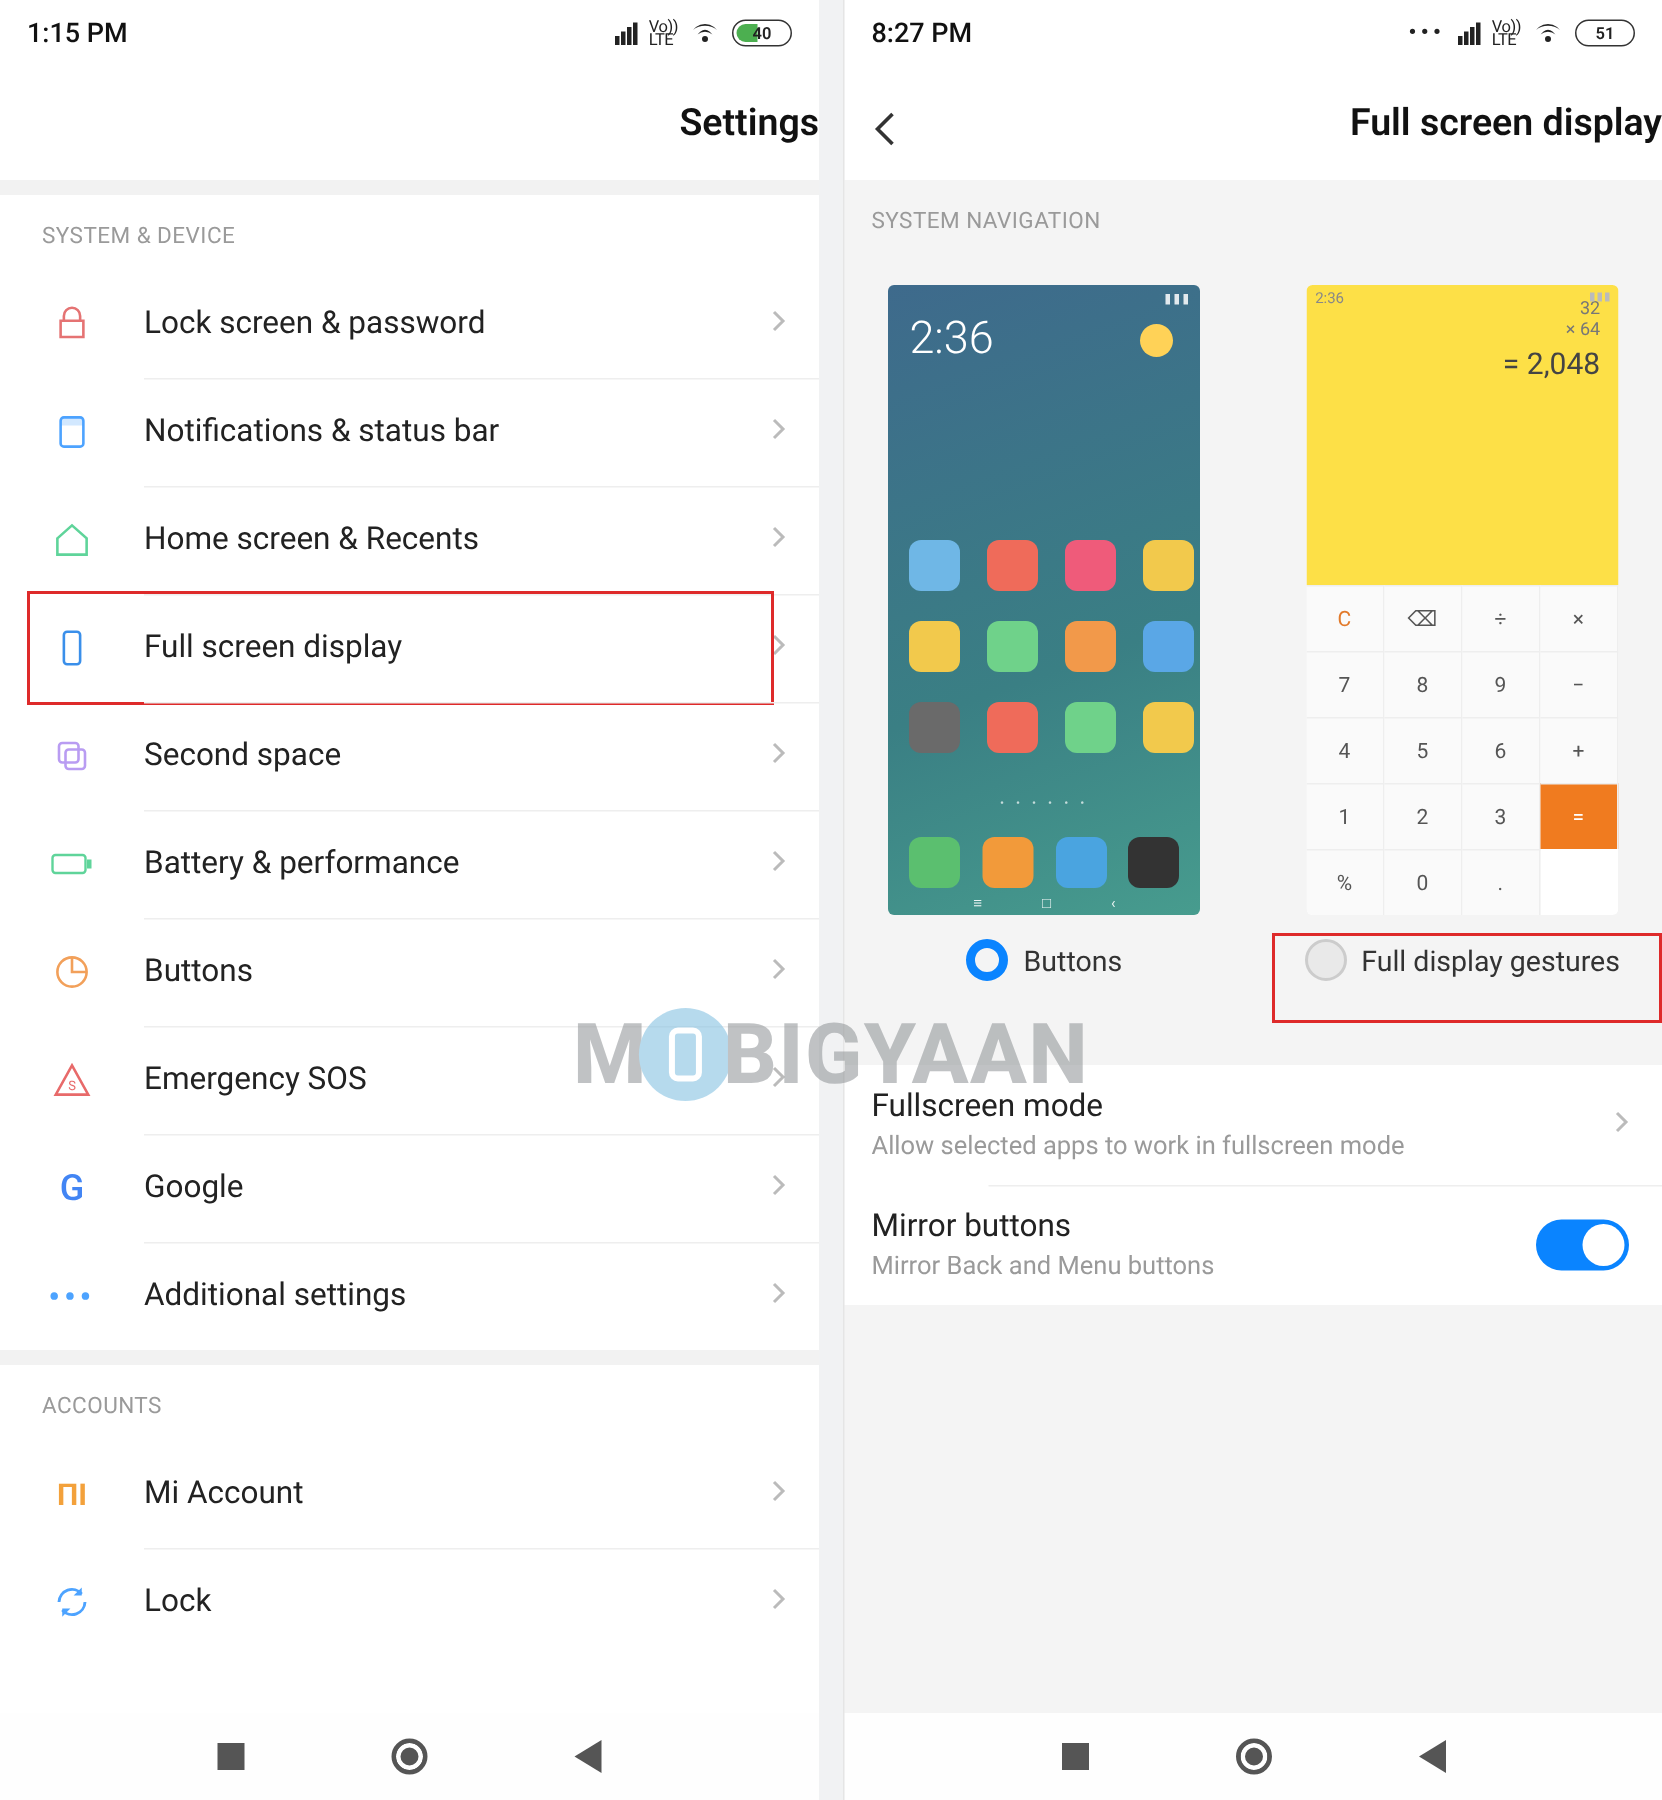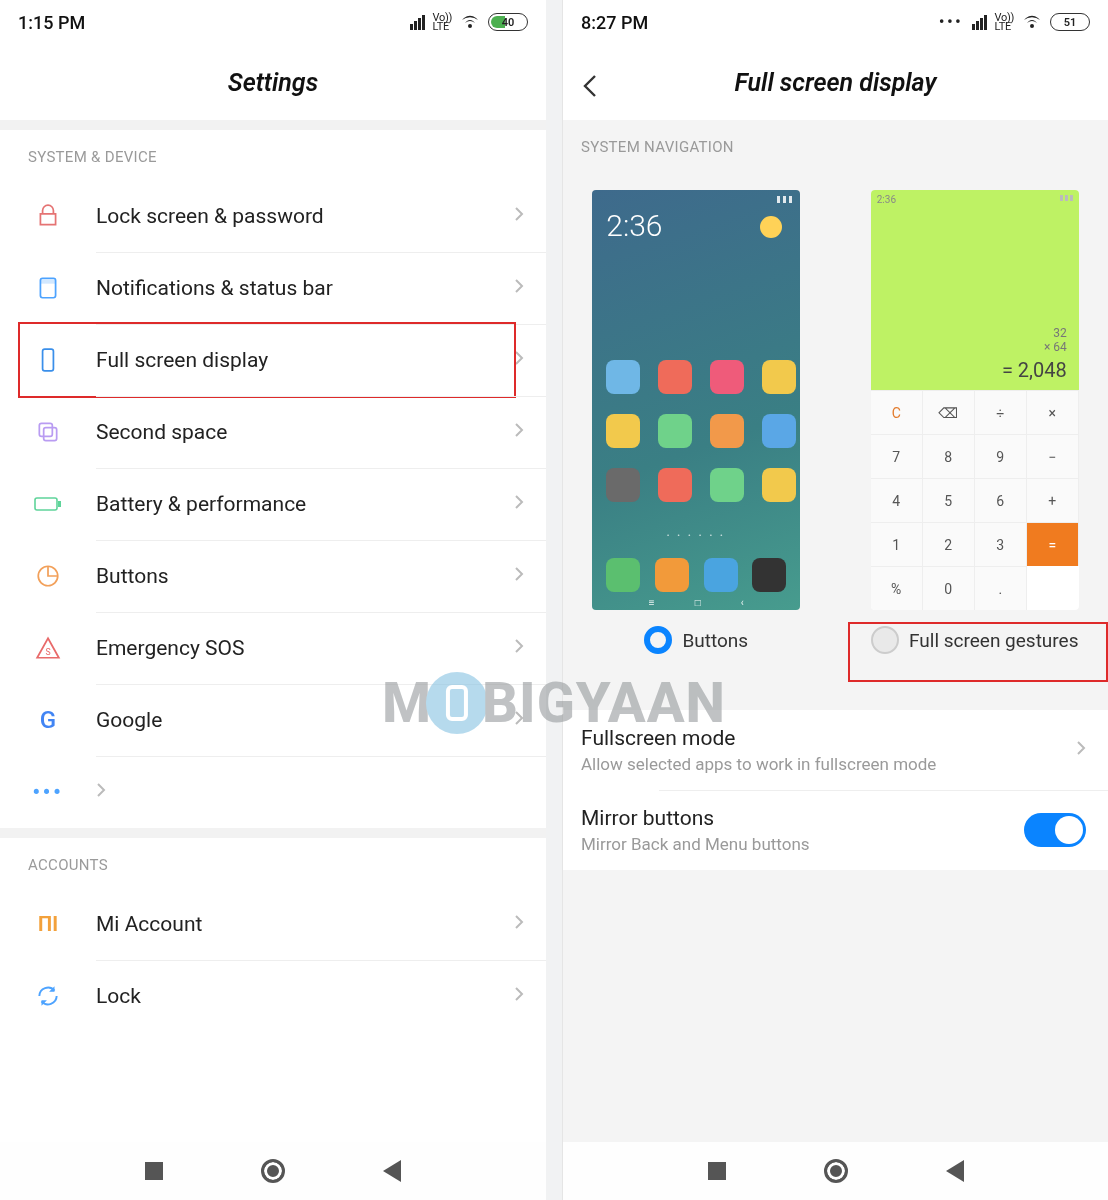--- a/index.html
+++ b/index.html
@@ -15,21 +15,21 @@
 .statusbar .signal i:nth-child(1){height:6px}
 .statusbar .signal i:nth-child(2){height:9px}
 .statusbar .signal i:nth-child(3){height:12px}
 .statusbar .signal i:nth-child(4){height:15px}
 .statusbar .volte { font-size:11px; line-height:9px; font-weight:400; letter-spacing:-0.3px; }
 .statusbar svg { display:block; }
 .battery { border:1.5px solid #333; border-radius: 10px; width:40px; height:18px; display:flex; align-items:center; justify-content:center; font-size:11px; font-weight:600; position:relative; }
 .battery.green::before { content:""; position:absolute; left:2px; top:2px; bottom:2px; width: 14px; background:#4caf50; border-radius: 7px 0 0 7px; }
 .battery span { position: relative; z-index: 1; }
 
-.header { height: 76px; display: flex; align-items: center; justify-content: center; position: relative; font-style: italic; }
+.header { height: 76px; display: flex; align-items: center; justify-content: flex-end; position: relative; }
 .header h1 { font-size: 25px; font-weight: 600; color: #111; }
 .header .back { position: absolute; left: 18px; top: 28px; }
 .divider { height: 10px; background: #f2f2f2; }
 .section-title { padding: 18px 28px 14px; font-size: 15px; color: #9a9a9a; letter-spacing: 0.3px; background:#fff; }
 
 .list { background:#fff; }
 .row { display:flex; align-items:center; height: 72px; padding-left: 30px; padding-right: 22px; position:relative; }
 .row + .row::before, .row2 + .row2::before { content:""; position:absolute; left: 96px; right: 0; top:0; height:1px; background:#eee; }
 .row .icon { width: 36px; height:36px; display:flex; align-items:center; justify-content:center; margin-right: 30px; color:#999; }
 .row .label { flex:1; font-size: 21px; color:#222; }
@@ -45,21 +45,21 @@
 
 .nav-choices { display:flex; gap: 48px; padding: 20px 18px 26px; background:#fff; }
 .choice { flex:1; display:flex; flex-direction:column; align-items:center; }
 .choice .thumb { width: 208px; height: 420px; border-radius: 4px; overflow:hidden; background:#eee; position:relative; }
 .choice .radio-row { display:flex; align-items:center; gap:10px; margin-top:16px; }
 .choice .radio { width:28px; height:28px; border-radius:50%; border:6px solid #0a84ff; display:block; }
 .choice .radio.off { border:2px solid #ccc; background:#e9e9e9; width:28px; height:28px; }
 .choice .rlabel { font-size: 19px; color:#333; }
 
 .calc { position:absolute; inset:0; background:#fff; display:flex; flex-direction:column; }
-.calc .top { flex:1; background:#bef264; display:flex; flex-direction:column; justify-content:flex-end; padding: 8px 12px; color:#777; }
+.calc .top { flex:1; background:#fde047; display:flex; flex-direction:column; padding: 8px 12px; color:#777; }
 .calc .sb { position:absolute; top:4px; left:6px; font-size:10px; color:#888; }
 .calc .sb2 { position:absolute; top:5px; right:6px; display:flex; gap:2px; }
 .calc .sb2 i { width:3px; height:6px; background:#bbb; display:block; }
 .calc .hist { text-align:right; font-size:12px; }
 .calc .res { text-align:right; font-size:20px; color:#444; font-weight:400; margin-top:4px;}
 .calc .grid { display:grid; grid-template-columns: repeat(5, 1fr); }
 .calc .grid div { height:44px; display:flex; align-items:center; justify-content:center; font-size:14px; color:#555; border-top:1px solid #eee; border-right:1px solid #eee; background:#fafafa; }
 .calc .grid .o { color:#e27a2b; }
 .calc .grid .eq { background:#f07b1f; color:#fff; }
 
@@ -136,20 +136,31 @@
               <rect x="5" y="3" width="14" height="18" rx="2" fill="none" stroke="#4da3ff" stroke-width="1.6"></rect>
               <rect x="5" y="3" width="14" height="5" fill="#4da3ff" opacity=".25"></rect>
             </svg>
           </span>
         <span class="label">Notifications &amp; status bar</span>
         <span class="chev"><svg width="10" height="16" viewBox="0 0 10 16">
               <path fill="none" stroke="#bbb" stroke-width="2" d="M2 2l6 6-6 6"></path>
             </svg></span>
       </div>
 
+      <div class="row">
+        <span class="icon">
+            <svg width="26" height="26" viewBox="0 0 24 24">
+              <path fill="none" stroke="#5fd49a" stroke-width="1.6" d="M3 11l9-8 9 8v10H3z"></path>
+            </svg>
+          </span>
+        <span class="label">Home screen &amp; Recents</span>
+        <span class="chev"><svg width="10" height="16" viewBox="0 0 10 16">
+              <path fill="none" stroke="#bbb" stroke-width="2" d="M2 2l6 6-6 6"></path>
+            </svg></span>
+      </div>
 
       <div class="row" style="position:relative">
         <span class="icon">
             <svg width="26" height="26" viewBox="0 0 24 24">
               <rect x="7" y="2" width="10" height="20" rx="2" fill="none" stroke="#3a8fea" stroke-width="1.6"></rect>
             </svg>
           </span>
         <span class="label">Full screen display</span>
         <span class="chev"><svg width="10" height="16" viewBox="0 0 10 16">
               <path fill="none" stroke="#bbb" stroke-width="2" d="M2 2l6 6-6 6"></path>
@@ -212,20 +223,21 @@
       <div class="row">
         <span class="icon" style="font-size:24px; font-weight:500; color:#4285f4;">G</span>
         <span class="label">Google</span>
         <span class="chev"><svg width="10" height="16" viewBox="0 0 10 16">
               <path fill="none" stroke="#bbb" stroke-width="2" d="M2 2l6 6-6 6"></path>
             </svg></span>
       </div>
 
       <div class="row">
         <span class="icon dots3" style="color:#4da3ff; font-size:20px;">•••</span>
+        <span class="label">Additional settings</span>
         <span class="chev"><svg width="10" height="16" viewBox="0 0 10 16">
               <path fill="none" stroke="#bbb" stroke-width="2" d="M2 2l6 6-6 6"></path>
             </svg></span>
       </div>
     </div>
 
     <div class="divider"></div>
     <div class="section-title">ACCOUNTS</div>
     <div class="list">
       <div class="row">
@@ -364,21 +376,21 @@
                 <div>3</div>
                 <div class="eq" style="grid-row:span 2;">=</div>
               <div>%</div>
                 <div>0</div>
                 <div>.</div>
             </div>
           </div>
         </div>
         <div class="radio-row">
           <span class="radio off"></span>
-          <span class="rlabel">Full screen gestures</span>
+          <span class="rlabel">Full display gestures</span>
         </div>
         <span class="hl" style="left:-12px; right:-18px; top:432px; height:60px;"></span>
       </div>
     </div>
 
     <div style="height:30px; background:#f4f4f4;"></div>
 
     <div class="row2">
       <div class="texts">
         <div class="title">Fullscreen mode</div>

